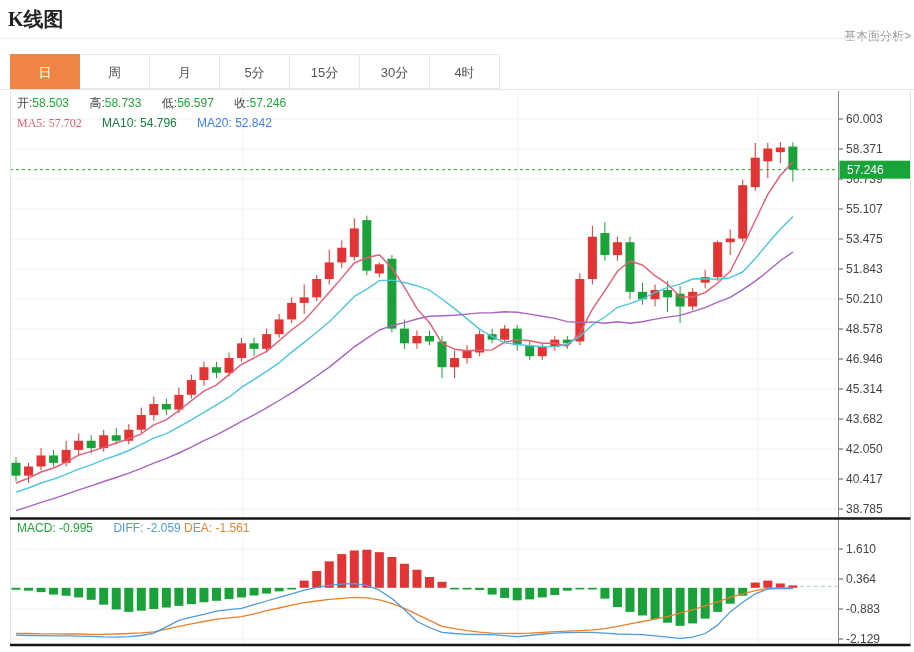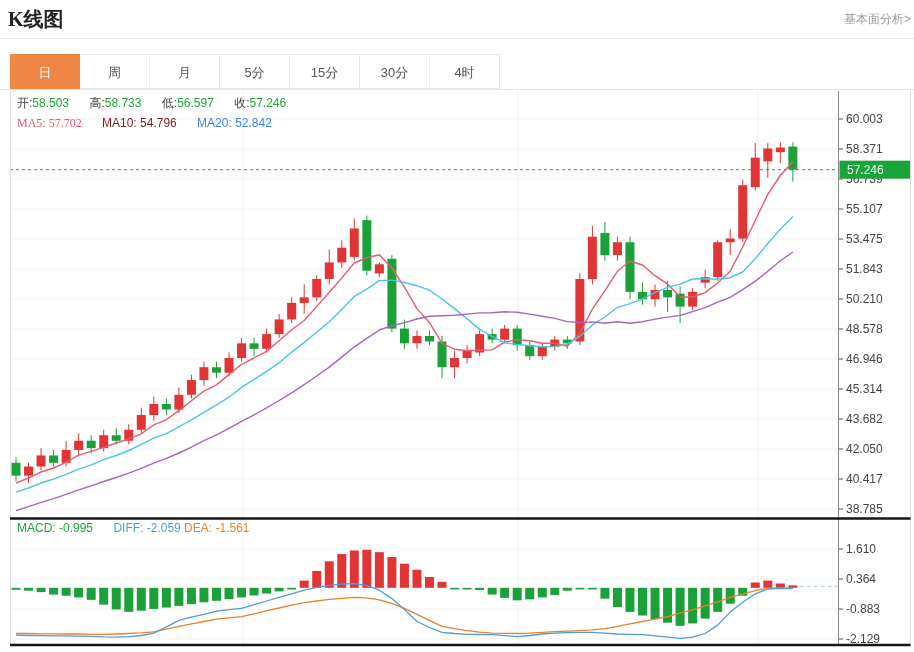--- a/index.html
+++ b/index.html
@@ -1,39 +1,39 @@
 <!DOCTYPE html>
 <html><head>
 <meta charset="utf-8">
 <style>
   html,body{margin:0;padding:0;}
   body{
     width:914px;height:652px;position:relative;overflow:hidden;background:#fff;
     font-family:"Liberation Sans","DejaVu Sans",sans-serif;
   }
   .page-title{position:absolute;left:8px;top:6px;font-size:20px;font-weight:bold;color:#222;font-family:Liberation Serif, serif;}
-  .fund-link{position:absolute;right:3px;top:11px;font-size:12px;color:#999;text-decoration:none;cursor:pointer;}
+  .fund-link{position:absolute;right:3px;top:28px;font-size:12px;color:#999;text-decoration:none;cursor:pointer;}
   .title-divider{position:absolute;left:0;top:38px;width:914px;height:1px;background:#ececec;}
   .tabs{position:absolute;left:0;top:54px;width:914px;height:36px;border-bottom:1px solid #e7e7e7;
         display:flex;padding-left:10px;box-sizing:border-box;background:#fff;}
   .tab{width:70px;height:35px;line-height:35px;text-align:center;font-size:13px;color:#555;
        border:1px solid #e8e8e8;border-left:none;background:#fff;cursor:pointer;box-sizing:border-box;}
   .tab:first-child{border-left:1px solid #e8e8e8;}
   .tab.active{background:#ee8544;border-color:#ee8544;color:#fff;}
   .chart-wrap{position:absolute;left:0;top:90px;width:914px;height:562px;}
   #chart-svg{position:absolute;left:0;top:0;}
   .overlay{position:absolute;font-size:12px;white-space:nowrap;z-index:5;}
   .l1{left:17px;top:5px;}
   .l2{left:17px;top:26px;}
   .lm{left:17px;top:431px;}
   .grp{margin-right:17px;}
   .lbl{color:#444;}
   .val-up{color:#21a637;}
   .ma5{color:#e85b70;margin-right:17px;font-family:Liberation Serif, serif;}
-  .ma10{color:#7f1d1d;margin-right:17px;}
+  .ma10{color:#15803d;margin-right:17px;}
   .ma20{color:#3b82f6;}
   .macd-g{color:#21a637;margin-right:17px;}
   .macd-b{color:#509bd8;}
   .macd-o{color:#e8832d;}
 </style>
 </head>
 <body>
 
 <div>
   <div class="page-title">K线图</div>

